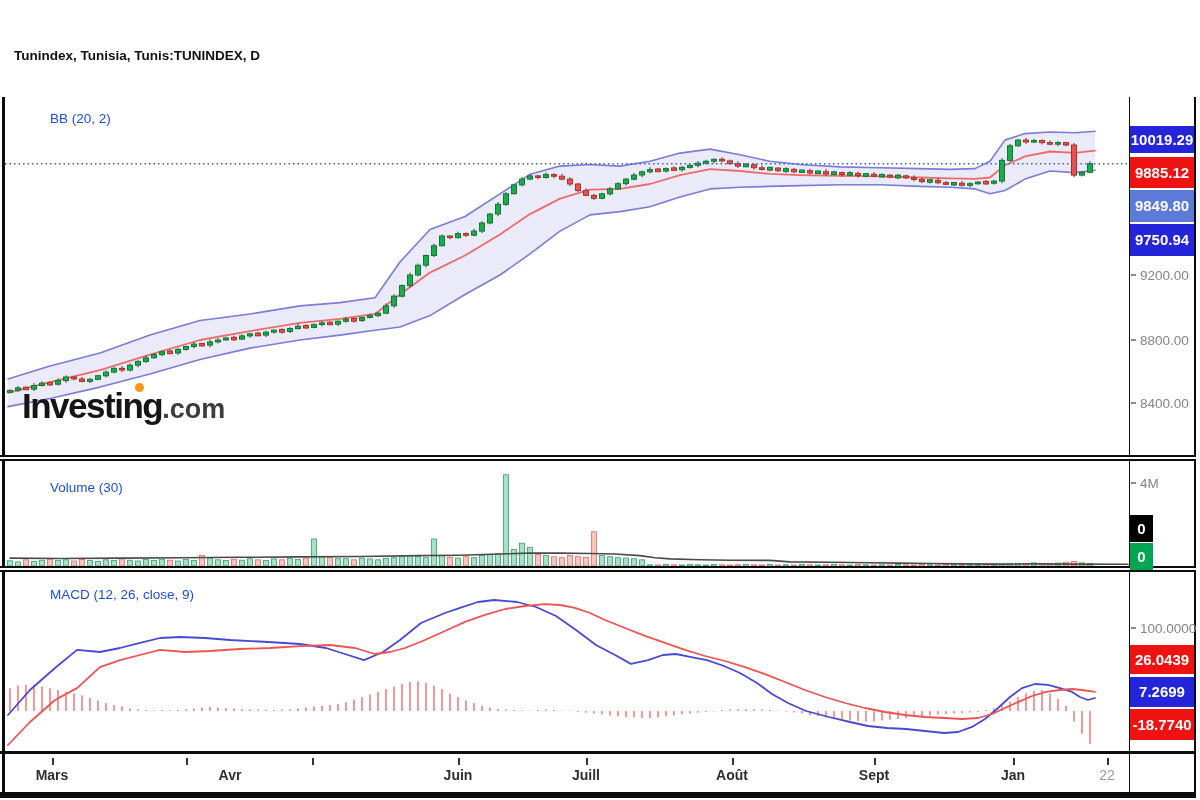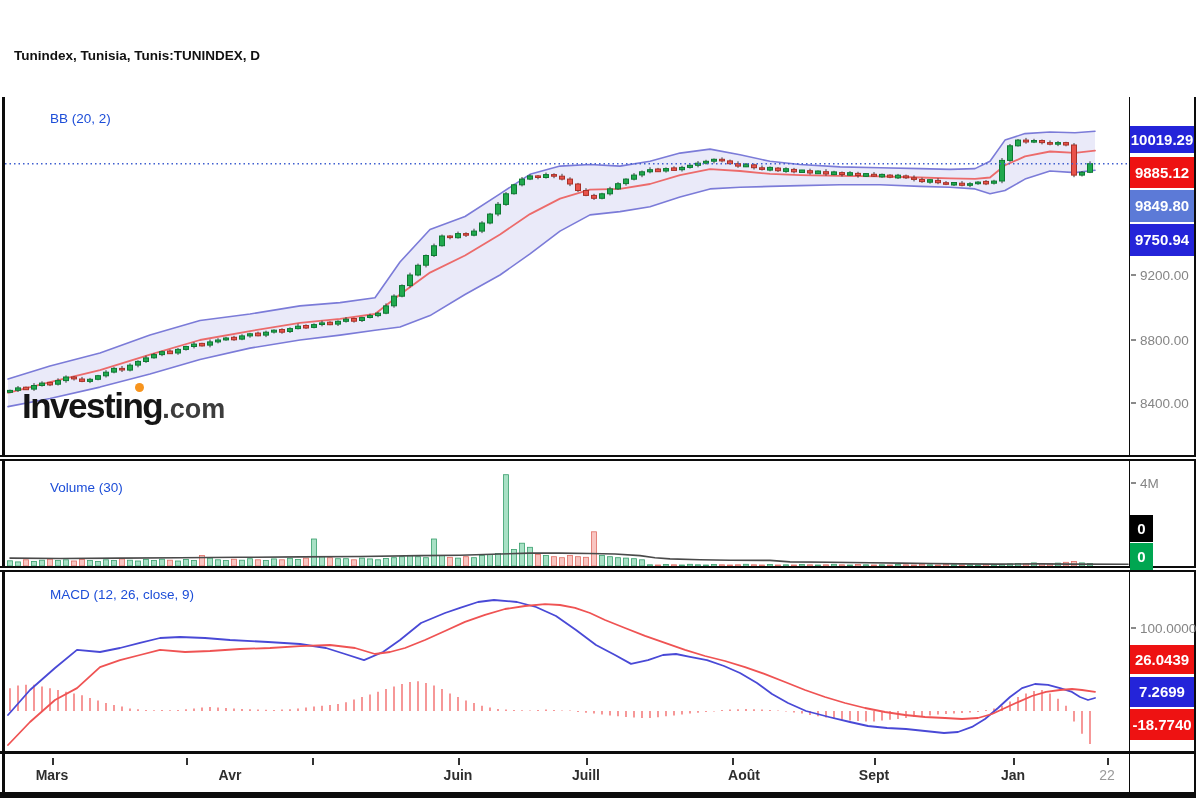--- a/index.html
+++ b/index.html
@@ -638,20 +638,20 @@
     <div class="month" style="left: 52px;">Mars</div>
     <div class="tick" style="left: 186px;"></div>
     <div class="month" style="left: 186px; margin-left: 44px;">Avr</div>
     <div class="tick" style="left: 312px;"></div>
     <div class="month" style="left: 312px; margin-top: 32px;">Mai</div>
     <div class="tick" style="left: 458px;"></div>
     <div class="month" style="left: 458px;">Juin</div>
     <div class="tick" style="left: 586px;"></div>
     <div class="month" style="left: 586px;">Juill</div>
     <div class="tick" style="left: 732px;"></div>
-    <div class="month" style="left: 732px; margin-left: 12px;">Août</div>
+    <div class="month" style="left: 732px;">Août</div>
     <div class="tick" style="left: 874px;"></div>
     <div class="month" style="left: 874px;">Sept</div>
     <div class="tick" style="left: 1013px;"></div>
     <div class="month" style="left: 1013px;">Jan</div>
     <div class="tick" style="left: 1107px;"></div>
     <div class="month muted" style="left: 1107px;">22</div>
   </div>
 
 </body></html>

